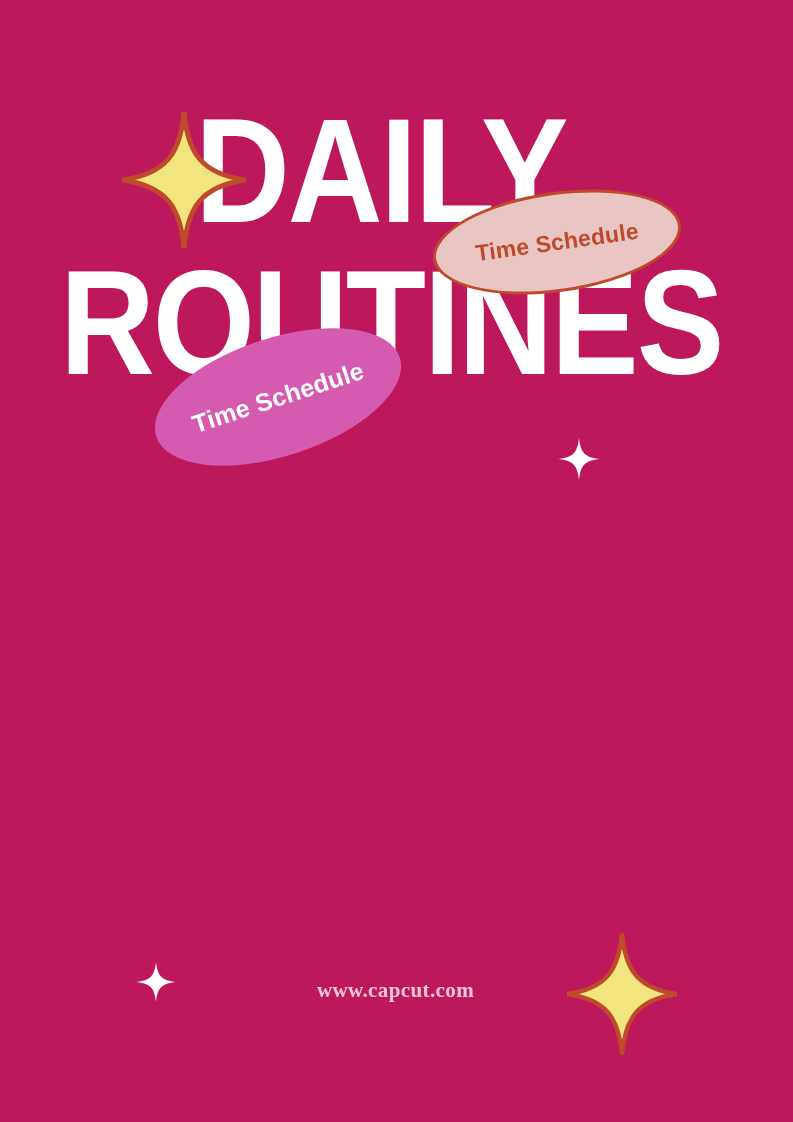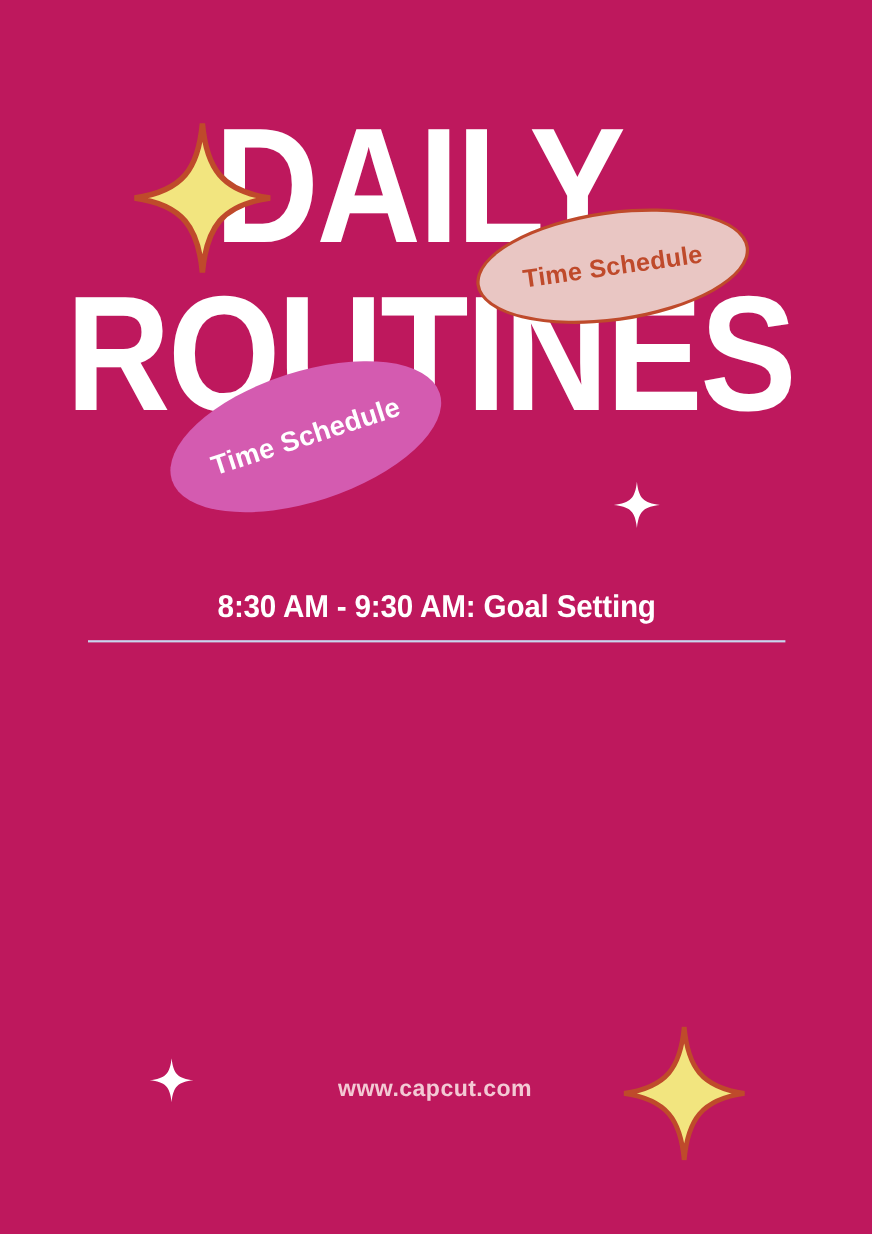--- a/index.html
+++ b/index.html
@@ -180,21 +180,21 @@
   .footer-url {
     position: absolute;
     left: 0;
     top: 978px;
     width: 793px;
     text-align: center;
     color: #f3c9d4;
     font-size: 21px;
     font-weight: bold;
     letter-spacing: 0.4px;
-    font-family: Liberation Sans, sans-serif;
+    font-family: Liberation Serif, serif;
     transform: translateX(-1px);
   }
 </style>
 </head>
 <body>
 
 <div class="poster">
 
   <div class="title-block">
     <div class="title-line title-line-1">DAILY</div>
@@ -216,24 +216,20 @@
   </div>
 
   <div class="sparkle-mid">
     <svg viewBox="0 0 100 100" width="42" height="42" xmlns="http://www.w3.org/2000/svg">
       <path d="M50 0 C54 36 64 46 100 50 C64 54 54 64 50 100 C46 64 36 54 0 50 C36 46 46 36 50 0 Z" fill="#ffffff"></path>
     </svg>
   </div>
 
   <div class="schedule">
 
-    <div class="schedule-row schedule-row-0">
-      <div class="schedule-text">8:30 AM - 9:30 AM: Goal Setting</div>
-      <div class="schedule-divider"></div>
-    </div>
 
 
 
 
   </div>
 
   <div class="sparkle-bottom-left">
     <svg viewBox="0 0 100 100" width="40" height="40" xmlns="http://www.w3.org/2000/svg">
       <path d="M50 0 C54 36 64 46 100 50 C64 54 54 64 50 100 C46 64 36 54 0 50 C36 46 46 36 50 0 Z" fill="#ffffff"></path>
     </svg>

